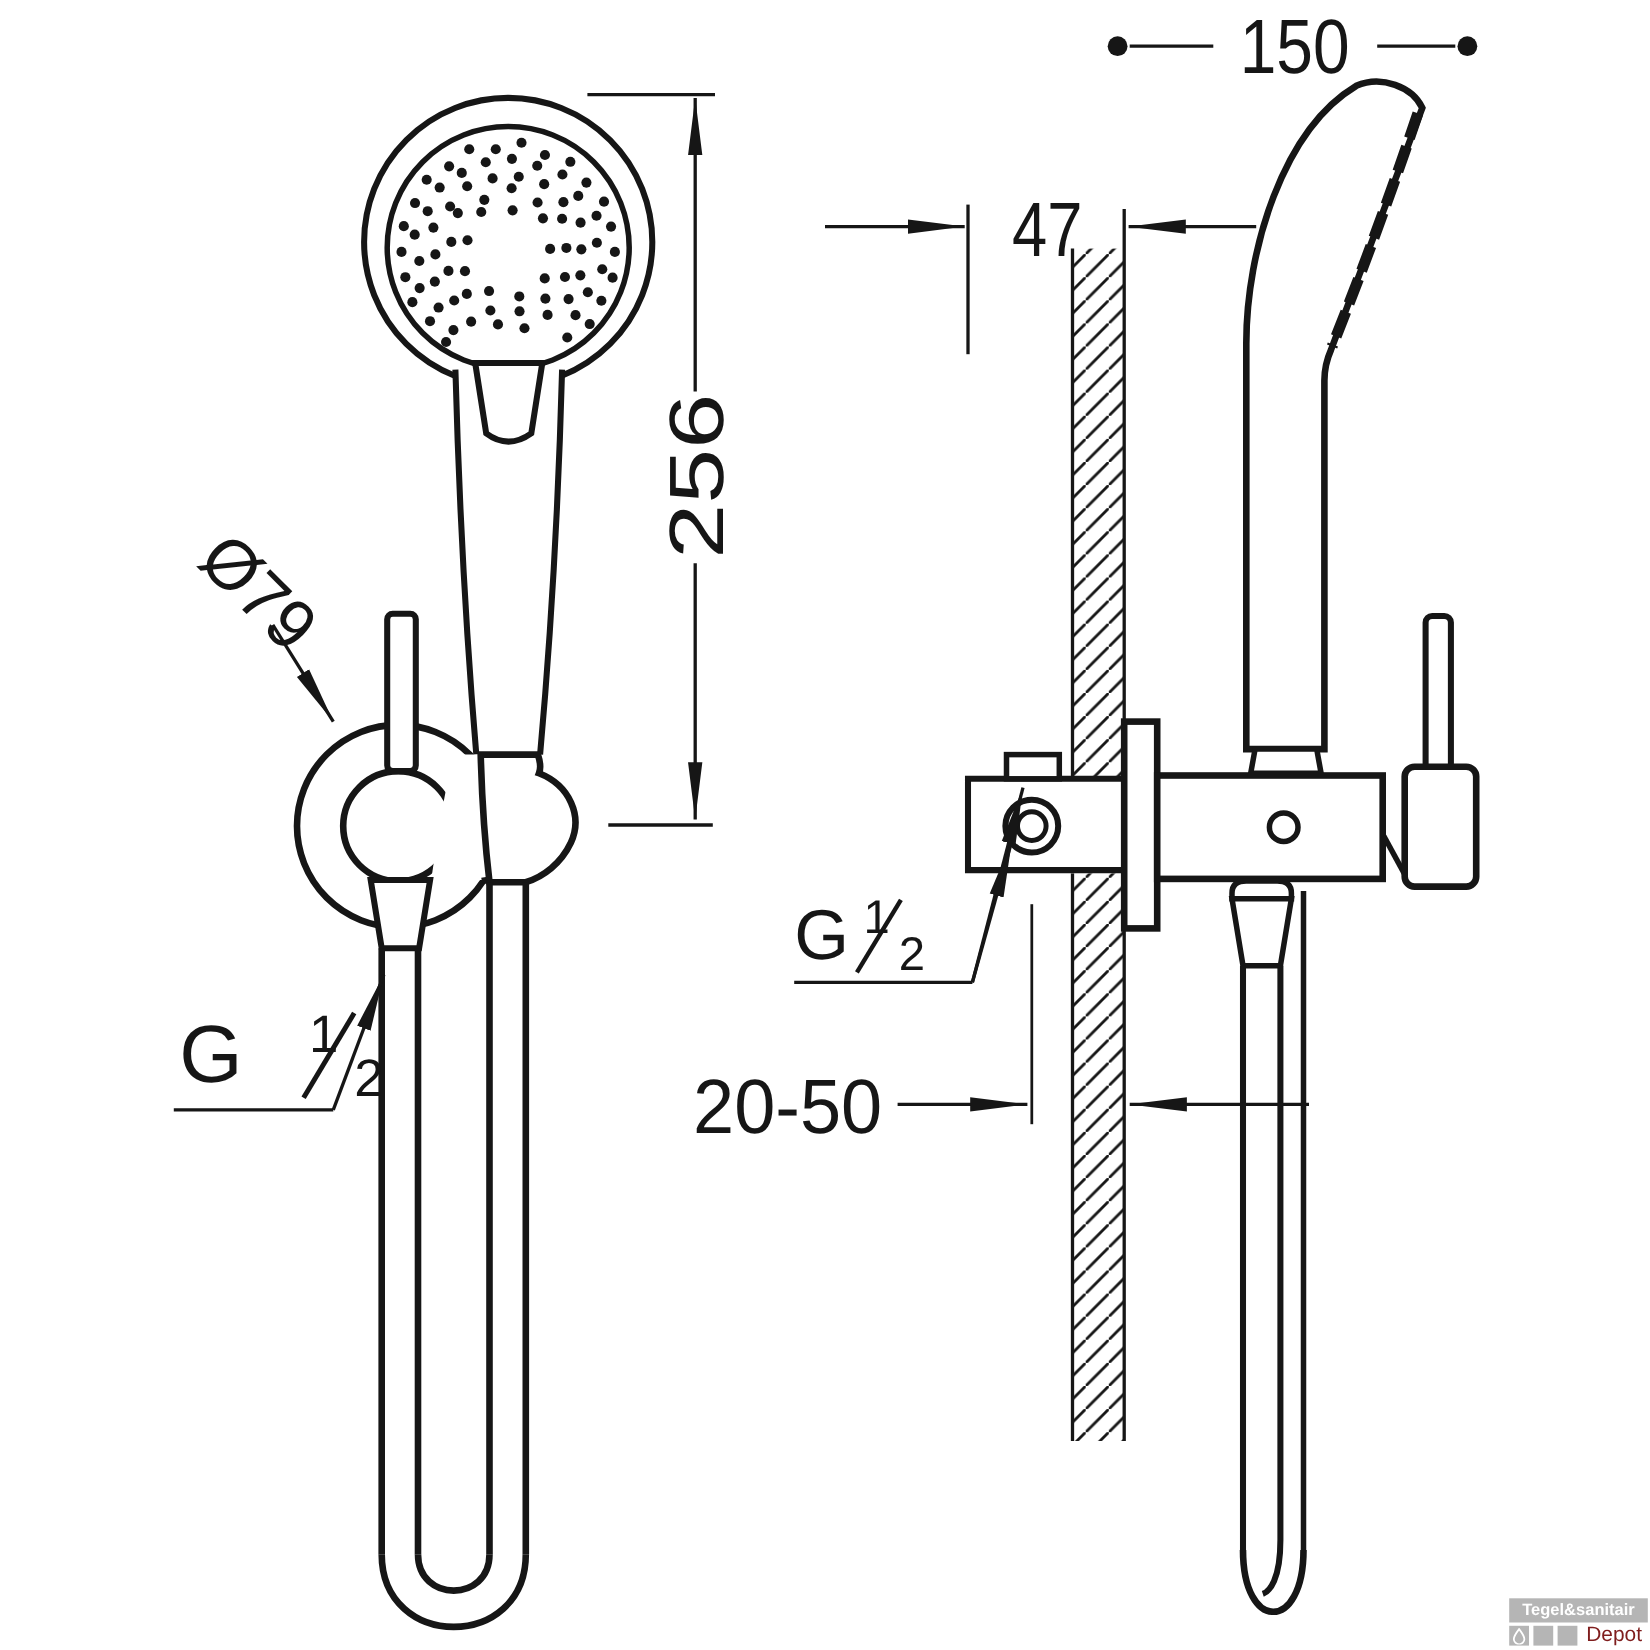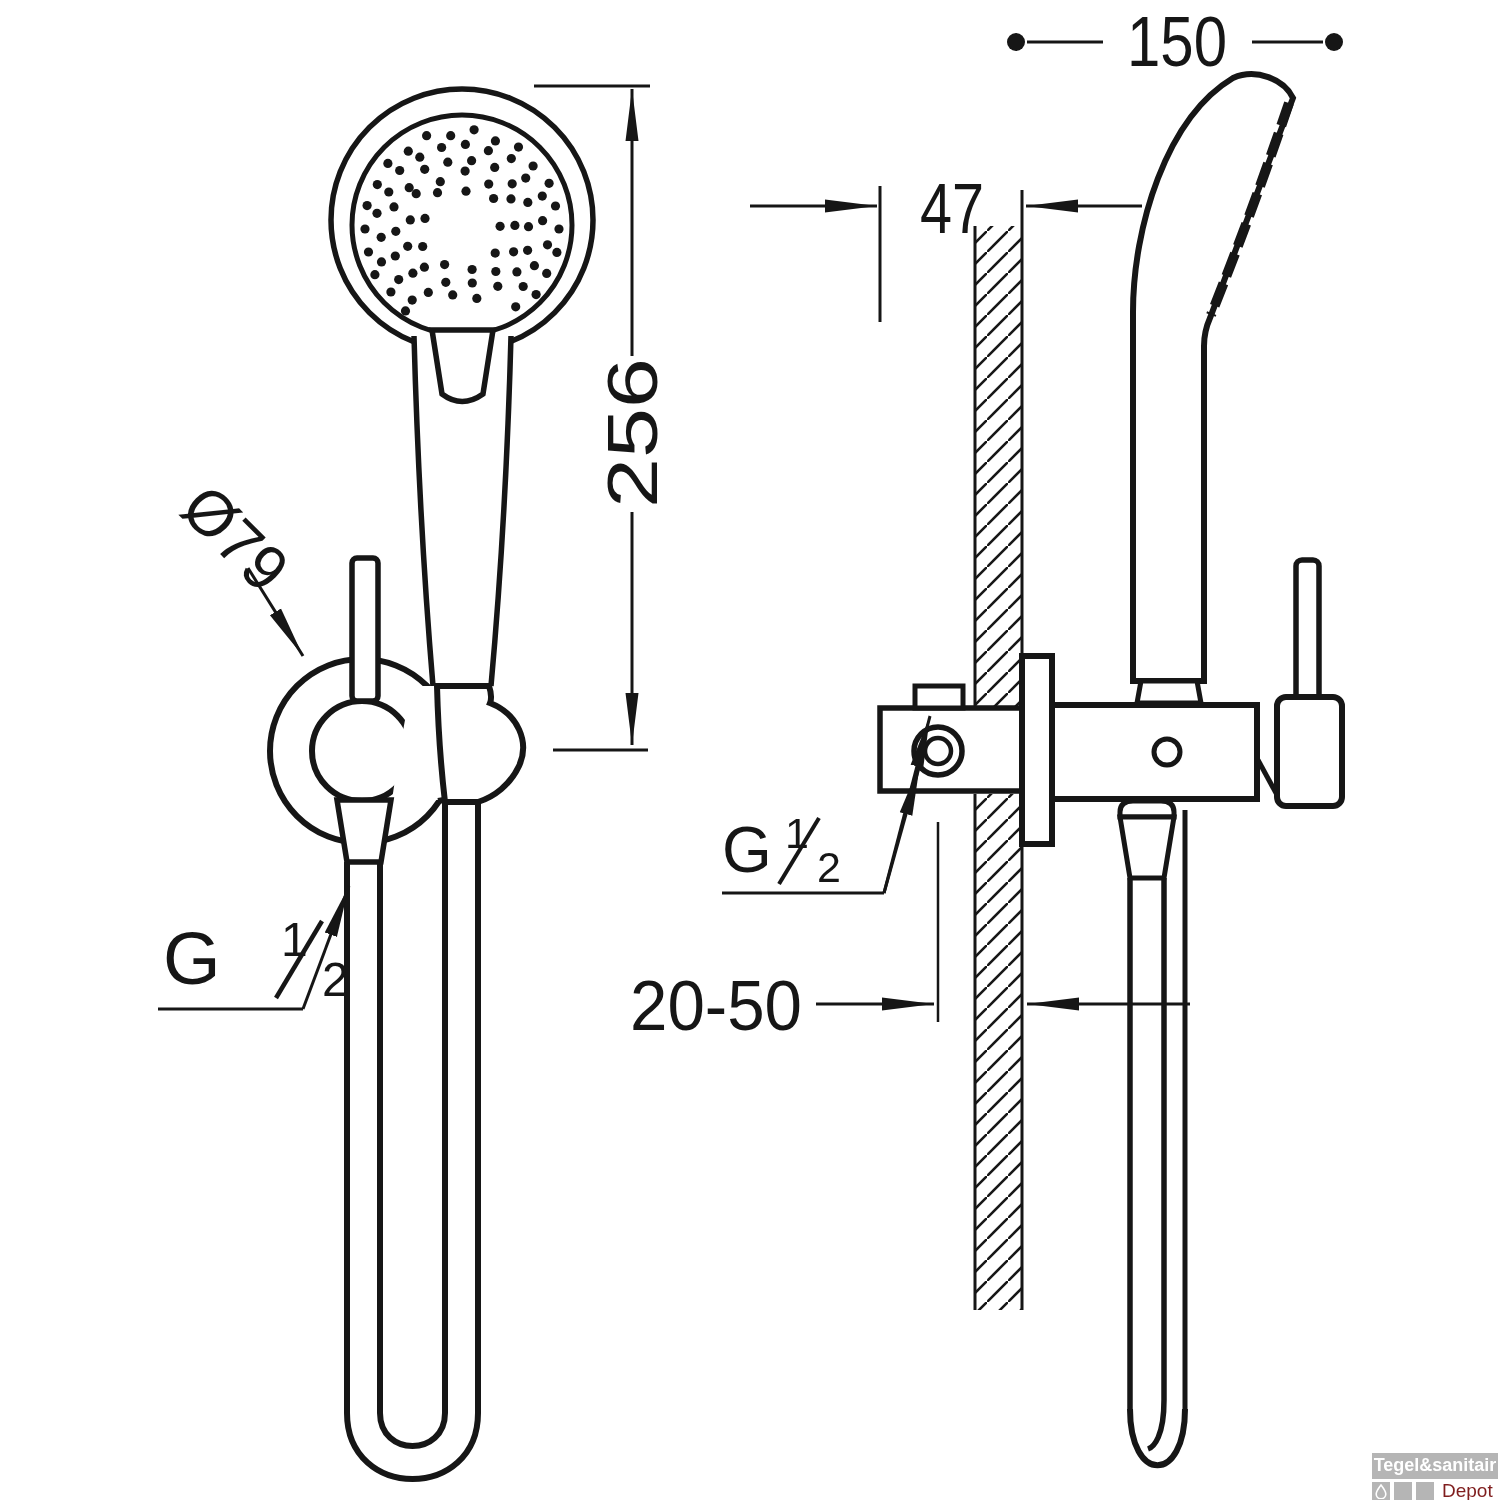--- a/index.html
+++ b/index.html
@@ -1,21 +1,21 @@
 <!DOCTYPE html>
 <html><head>
 <meta charset="utf-8">
 <style>
   html,body{margin:0;padding:0;background:#ffffff;}
   .stage{position:relative;width:1500px;height:1500px;background:#ffffff;overflow:hidden;
          font-family:"Liberation Sans", sans-serif;}
   svg text{font-family:"Liberation Sans", sans-serif;fill:#161616;}
   .wm{position:absolute;left:1372px;top:1453px;width:126px;
       font-family:"Liberation Sans", sans-serif;}
-  .wm-brand{background:#b5b5b5;color:#ffffff;font-weight:bold;font-size:18px;
+  .wm-brand{background:#b5b5b5;color:#ffffff;font-weight:bold;font-size:15px;
             text-align:center;letter-spacing:0px;padding:2px 0 3px 0;}
   .wm-row{display:flex;align-items:center;margin-top:3px;gap:4px;}
   .wm-sq{width:18px;height:18px;background:#b5b5b5;flex:0 0 auto;
          display:flex;align-items:center;justify-content:center;}
   .wm-sub{color:#7f1d1d;font-size:19px;line-height:18px;padding-left:4px;}
 </style>
 </head>
 <body>
 
 <div class="stage">

